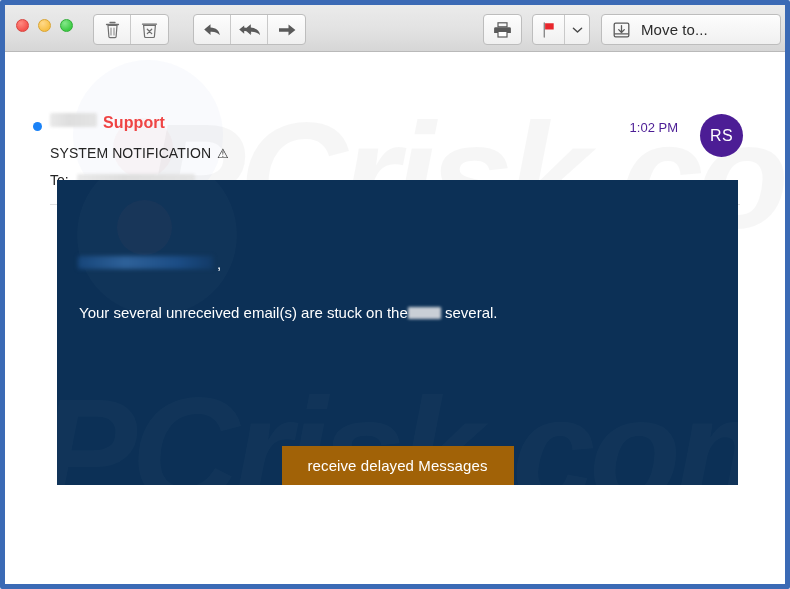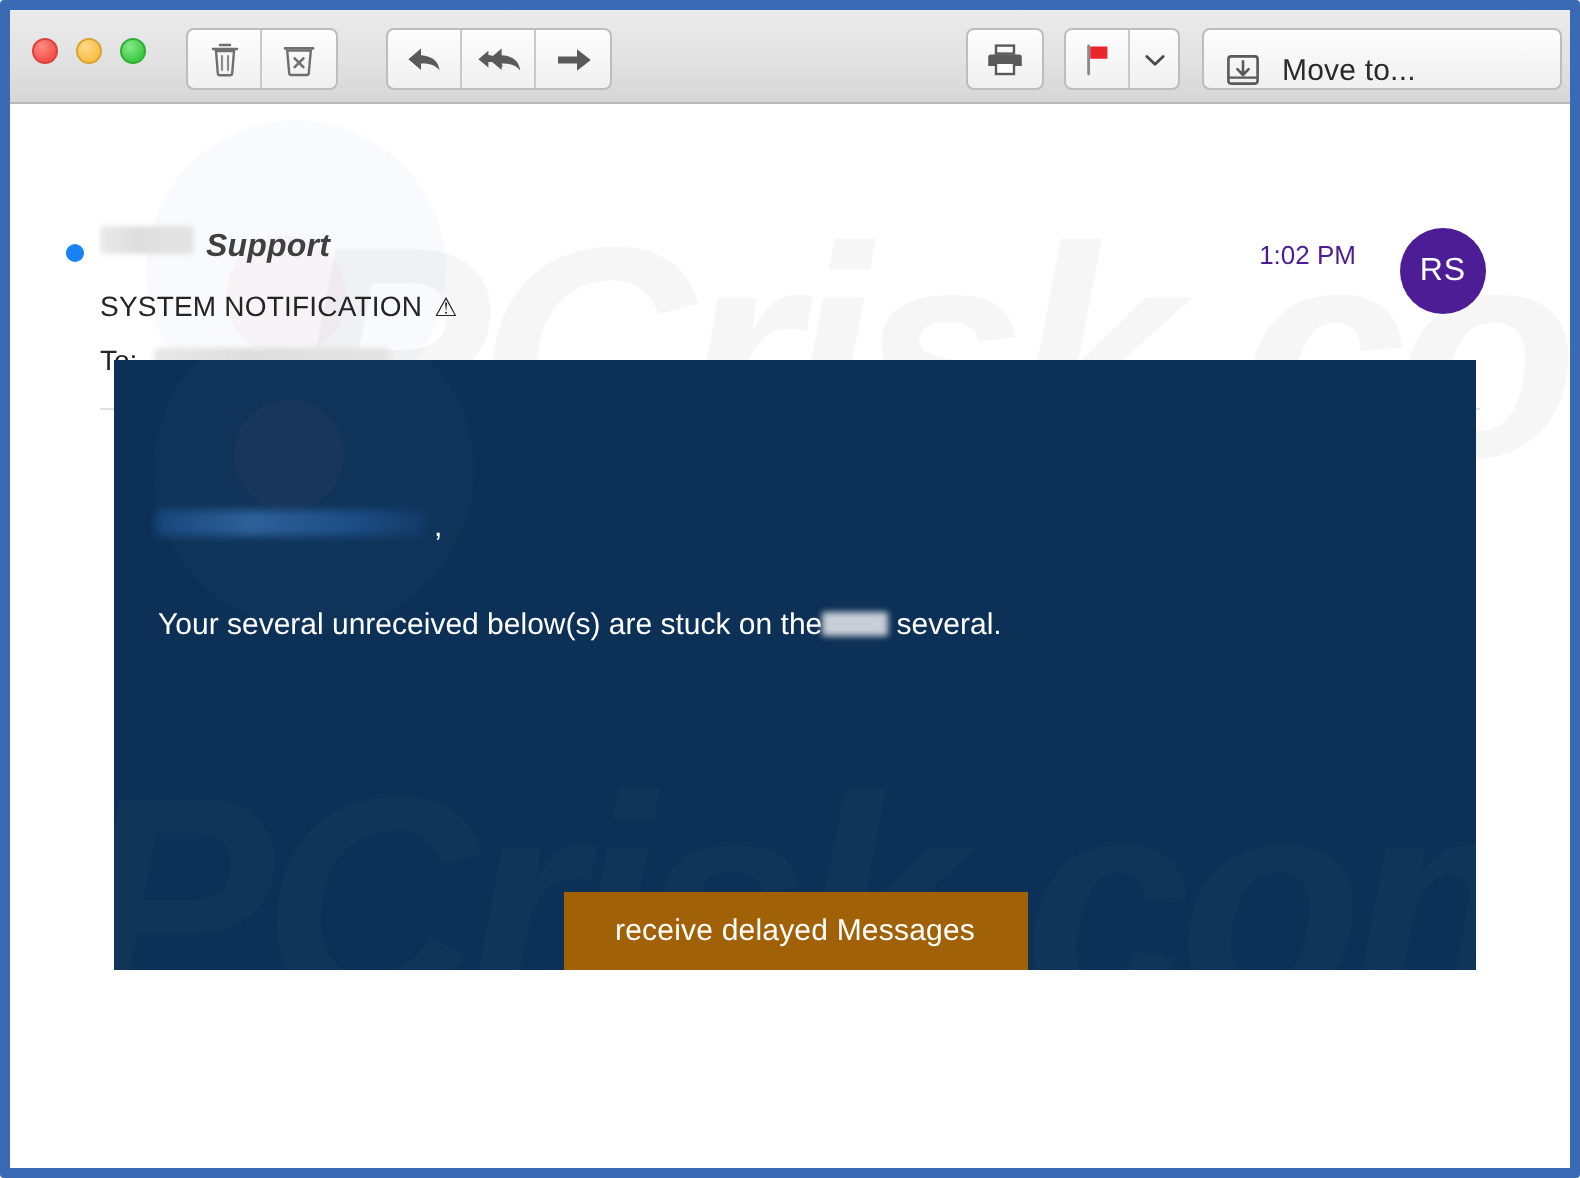--- a/index.html
+++ b/index.html
@@ -85,21 +85,20 @@
   .grp-print  { left: 478px; }
   .grp-flag   { left: 527px; }
   .grp-flag .tb-btn.flag-main { width: 32px; }
   .grp-flag .tb-btn.flag-arrow { width: 24px; }
   .grp-move   { left: 596px; width: 178px; }
   .grp-move .tb-btn.move-btn {
     width: 100%;
     justify-content: flex-start;
     padding-left: 10px;
     gap: 10px;
-    align-items: flex-end;
   }
   .move-label {
     font-size: 15px;
     color: #2b2b2b;
     letter-spacing: 0.1px;
   }
 
   
   .mail-header {
     position: absolute;
@@ -130,23 +129,22 @@
   .redact-sender {
     width: 47px;
     height: 14px;
     margin-right: 6px;
     position: relative;
     top: -1px;
   }
   .sender-name {
     font-size: 16px;
     font-weight: bold;
-    color: #404040;
+    color: #ef4444;
     letter-spacing: 0.1px;
-    font-style: italic;
   }
   .subject-line {
     position: absolute;
     left: 45px; top: 93px;
     font-size: 14px;
     color: #242424;
     letter-spacing: 0.1px;
     display: flex;
     align-items: center;
     gap: 6px;
@@ -465,21 +463,21 @@
       <div class="banner-wm3"></div>
       <div class="banner-wm">PCrisk.com</div>
 
 
       <div class="greeting">
         <span class="redact-greeting"></span>
         <span class="greeting-comma">,</span>
       </div>
 
       <div class="body-text">
-        <p><span>Your several unreceived below(s) are stuck on the</span><span class="redact-inline"></span> <span>several.</span></p>
+        <p><span>Your several unreceived email(s) are stuck on the</span><span class="redact-inline"></span> <span>several.</span></p>
         <div class="p-spacer"></div>
       </div>
 
       <div class="cta-wrap">
         <button class="cta-button">receive delayed Messages</button>
       </div>
     </div>
 
   </div>
 </div>

